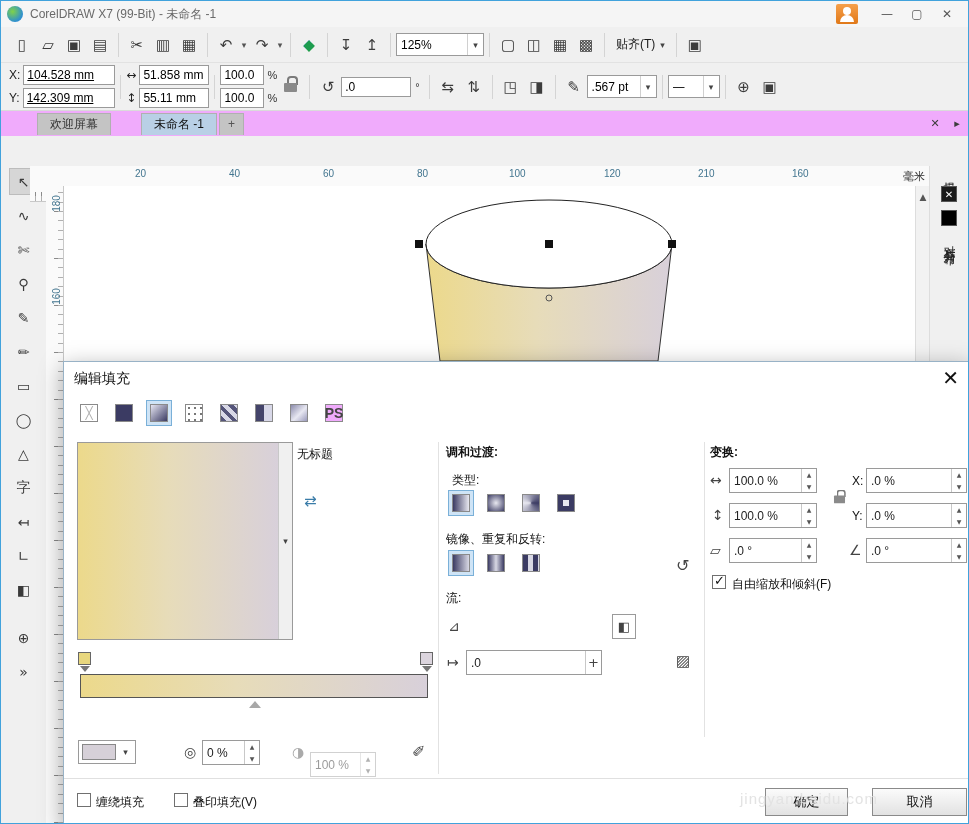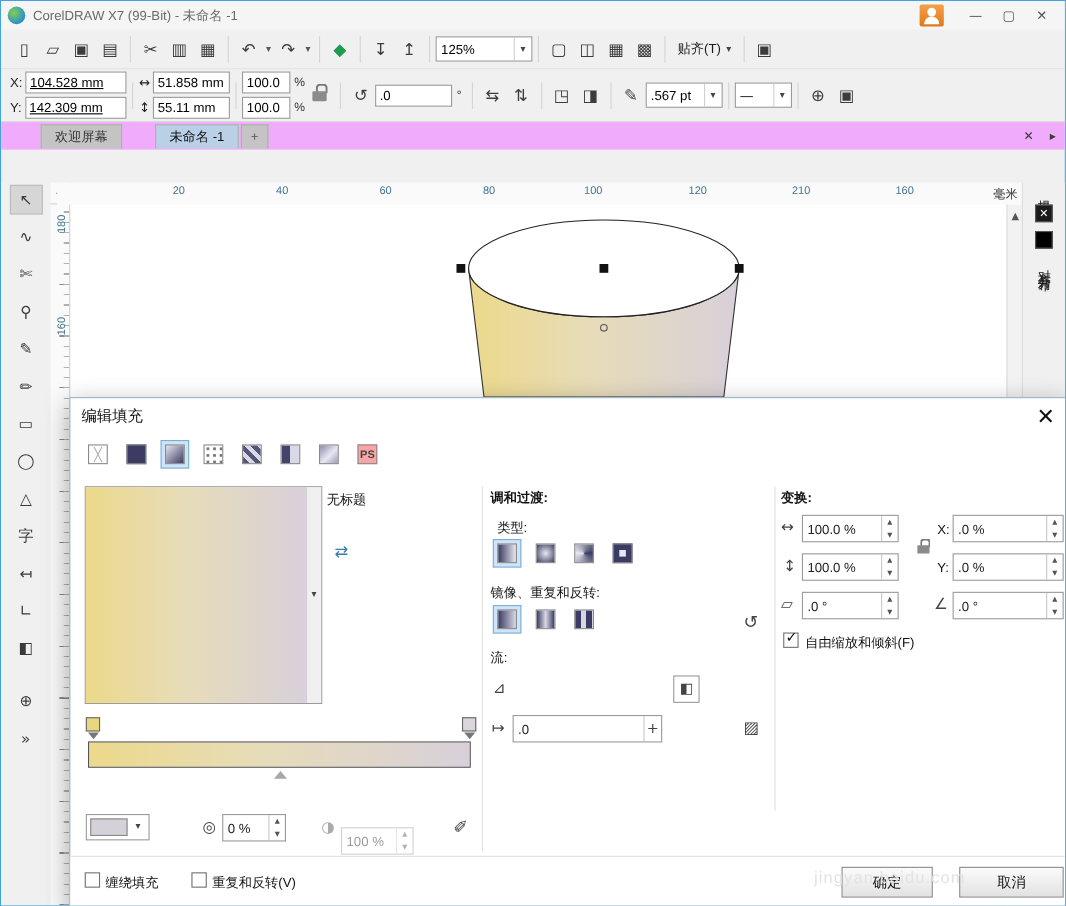--- a/index.html
+++ b/index.html
@@ -55,21 +55,21 @@
 .dtab.plus{padding:0 8px;color:#555;}
 .docbar .right{margin-left:auto;display:flex;align-items:center;height:100%;}
 .docbar .right .tbtn{height:22px;min-width:22px;font-size:11px;}
 
 
 .workspace{position:absolute;left:0;top:165px;right:0;bottom:0;background:#eef0f1;}
 .toolbox{position:absolute;left:0;top:0;bottom:0;width:45px;background:#f0f0f0;display:flex;flex-direction:column;align-items:center;padding-top:2px;}
 .tool{width:30px;height:27px;display:flex;align-items:center;justify-content:center;font-size:14px;color:#3a3a3a;margin-bottom:7px;}
 .tool.selected{background:#d6d6d6;border:1px solid #bcbcbc;}
 .tool.gap{margin-top:14px;}
-.hruler{position:absolute;left:51px;top:0;right:39px;height:36px;background:#fafafa;border-bottom:1px solid #c8c8c8;background-image:repeating-linear-gradient(90deg,#b0b0b0 0 1px,transparent 1px 9.4px),repeating-linear-gradient(90deg,#8a8a8a 0 1px,transparent 1px 47px);background-size:100% 5px,100% 9px;background-repeat:repeat-x;background-position:11px 100%,11px 100%;}
+.hruler{position:absolute;left:29px;top:0;right:39px;height:36px;background:#fafafa;border-bottom:1px solid #c8c8c8;background-image:repeating-linear-gradient(90deg,#b0b0b0 0 1px,transparent 1px 9.4px),repeating-linear-gradient(90deg,#8a8a8a 0 1px,transparent 1px 47px);background-size:100% 5px,100% 9px;background-repeat:repeat-x;background-position:11px 100%,11px 100%;}
 .hruler .tick{position:absolute;top:2px;font-size:10px;color:#42758f;}
 .hruler .unit{position:absolute;top:3px;right:4px;font-size:11px;color:#333;background:#fafafa;padding-left:3px;}
 .vruler{position:absolute;left:45px;top:20px;width:18px;bottom:0;background:#fafafa;border-right:1px solid #c8c8c8;background-image:repeating-linear-gradient(0deg,#b0b0b0 0 1px,transparent 1px 9.4px),repeating-linear-gradient(0deg,#8a8a8a 0 1px,transparent 1px 47px);background-size:5px 100%,9px 100%;background-repeat:repeat-y;background-position:100% 0,100% 0;}
 .vruler .tick{position:absolute;left:2px;font-size:10px;color:#42758f;transform:rotate(-90deg);transform-origin:center;}
 .ruler-corner{position:absolute;left:45px;top:0;width:18px;height:20px;display:flex;align-items:center;justify-content:center;color:#777;font-size:11px;background:#fafafa;border-bottom:1px solid #c8c8c8;border-right:1px solid #c8c8c8;}
 .canvas{position:absolute;left:63px;top:20px;right:53px;bottom:0;background:#ffffff;overflow:hidden;}
 .vscroll{position:absolute;right:39px;top:20px;width:14px;bottom:0;background:#f2f2f2;border-left:1px solid #ddd;}
 .vscroll .up{position:absolute;top:6px;left:0;width:14px;text-align:center;font-size:9px;color:#555;}
 .rightstrip{position:absolute;right:0;top:0;width:39px;bottom:0;background:#f0f0f0;border-left:1px solid #ddd;display:flex;flex-direction:column;align-items:center;}
 .vtab{writing-mode:vertical-rl;font-size:12px;color:#222;padding:6px 0;letter-spacing:2px;}
@@ -86,21 +86,21 @@
 .ftype{width:26px;height:26px;display:flex;align-items:center;justify-content:center;border:1px solid transparent;}
 .ftype.sel{background:#cfe4f6;border:1px solid #7ab0d8;}
 .ftype .sw{width:18px;height:18px;border:1px solid #8a8a8a;display:flex;align-items:center;justify-content:center;font-size:12px;color:#999;}
 .sw.none{background:#fff;color:#b0b0b0;}
 .sw.solid{background:#3b3b63;}
 .sw.grad{background:linear-gradient(135deg,#e6e6f2,#3b3b63);}
 .sw.vector{background:#fff;background-image:radial-gradient(circle,#777 1.2px,transparent 1.3px);background-size:6px 6px;}
 .sw.bitmap{background:repeating-linear-gradient(45deg,#55557a 0 4px,#d8d8e6 4px 8px);}
 .sw.two{background:linear-gradient(90deg,#44446a 50%,#d8d8e8 50%);}
 .sw.texture{background:linear-gradient(135deg,#8b8bac,#e8e8f2 55%,#9a9abc);}
-.sw.ps{font-size:10px;font-weight:bold;color:#444;background:#fca5a5;}
+.sw.ps{font-size:14px;font-weight:bold;color:#444;background:#f0abfc;}
 .preview{position:absolute;left:13px;top:80px;width:216px;height:198px;border:1px solid #9a9a9a;display:flex;}
 .preview-grad{flex:1;background:linear-gradient(90deg,#ecd98b,#e7dcb9 45%,#d8d0da);}
 .preview-side{width:14px;background:#f0f0f0;border-left:1px solid #c8c8c8;display:flex;align-items:center;justify-content:center;font-size:9px;color:#444;}
 .preview-name{position:absolute;left:233px;top:84px;font-size:12px;color:#111;}
 .swap-icon{position:absolute;left:240px;top:130px;font-size:15px;color:#3a7ca8;}
 .stop{position:absolute;width:13px;height:13px;border:1px solid #666;}
 .stop::after{content:"";position:absolute;left:1px;top:13px;border-left:5px solid transparent;border-right:5px solid transparent;border-top:6px solid #777;}
 .stopL{left:14px;top:290px;background:#e8d77e;}
 .stopR{left:356px;top:290px;background:#dcd5de;}
 .grad-bar{position:absolute;left:16px;top:312px;width:348px;height:24px;border:1px solid #555;background:linear-gradient(90deg,#ecd98b,#e7dcb9 45%,#d8d0da);}
@@ -491,19 +491,19 @@
           <i class="icon">▼</i>
         </span>
     </div>
     <span class="cb" style="left:648px;top:213px;" data-checked="true"></span>
     <span class="ditem" style="left:668px;top:214px;">自由缩放和倾斜(F)</span>
 
     <div class="dlg-bottom"></div>
     <span class="cb" style="left:13px;top:431px;" data-checked="false"></span>
     <span class="ditem" style="left:32px;top:432px;">缠绕填充</span>
     <span class="cb" style="left:110px;top:431px;" data-checked="false"></span>
-    <span class="ditem" style="left:129px;top:432px;">重复和反转(V)</span>
+    <span class="ditem" style="left:129px;top:432px;">叠印填充(V)</span>
     <span class="watermark">jingyan.baidu.com</span>
     <button class="btn" style="left:701px;top:426px;width:83px;">确定</button>
     <button class="btn" style="left:808px;top:426px;width:95px;">取消</button>
   </div>
 
 </div>
 
 </body></html>

